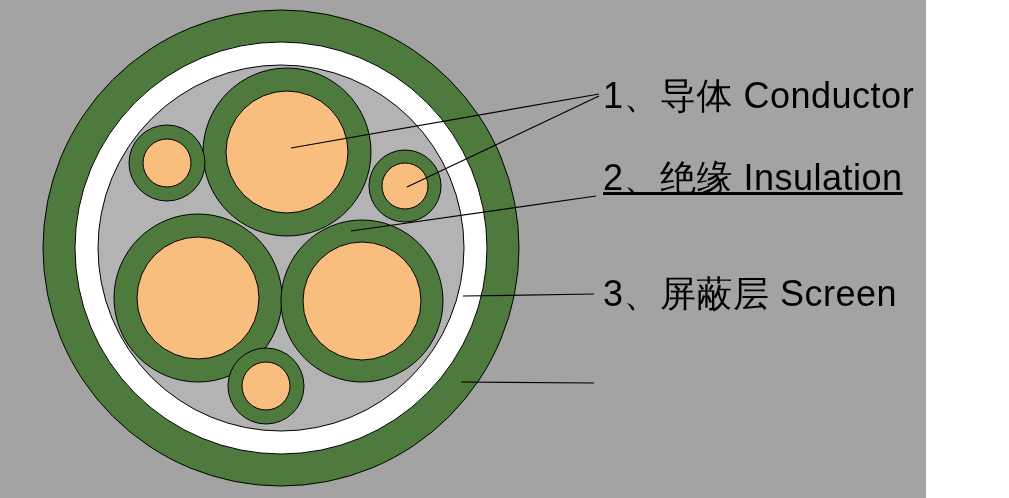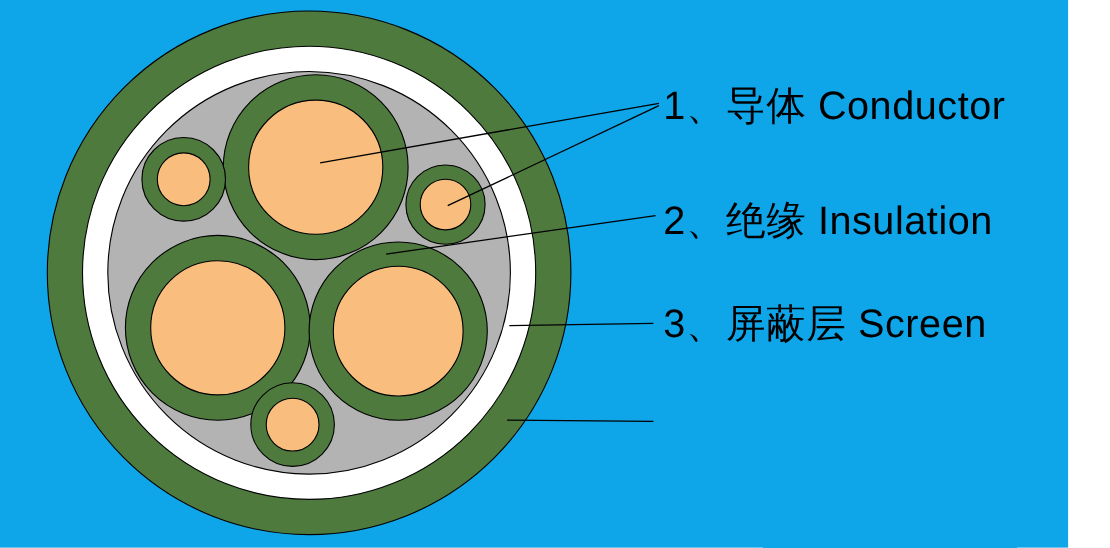--- a/index.html
+++ b/index.html
@@ -5,40 +5,39 @@
   html, body {
     margin: 0;
     padding: 0;
     background: #ffffff;
     font-family: "Liberation Sans", sans-serif;
   }
   .stage {
     position: relative;
     width: 926px;
     height: 498px;
-    background: #0ea5e9;
+    background: #a3a3a3;
     overflow: hidden;
-    padding-left: 45px;
   }
   .stage svg {
     position: absolute;
     left: 0;
     top: 0;
   }
   .legend-label {
     position: absolute;
     left: 603px;
     font-size: 36px;
     color: #000000;
     white-space: nowrap;
     line-height: 44px;
     letter-spacing: 0.5px;
   }
   .legend-label.l1 { top: 74px; }
-  .legend-label.l2 { top: 179px; }
+  .legend-label.l2 { top: 156px; text-decoration: underline; }
   .legend-label.l3 { top: 272px; text-align: right; }
   .legend-label.l4 { top: 360px; }
 </style>
 </head>
 <body>
 
 <div class="stage">
 
   <svg id="diagram-svg" width="1009" height="498" viewBox="0 0 1009 498">
       <circle cx="281" cy="248" r="238" fill="#4e7a3e" stroke="#000000" stroke-width="1"></circle>

